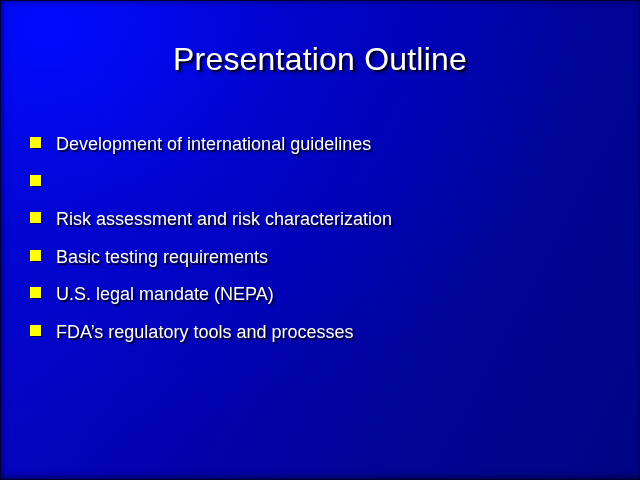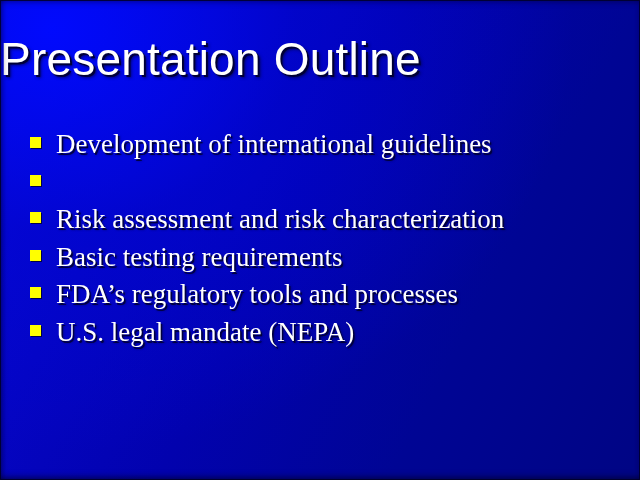--- a/index.html
+++ b/index.html
@@ -36,23 +36,23 @@
       inset 0 -5px 7px -3px rgba(0,0,35,0.75),
       inset 5px 0 7px -4px rgba(0,0,40,0.55),
       inset 0 4px 6px -3px rgba(0,0,40,0.55);
   }
 
   #title {
     position: absolute;
     left: 0;
     right: 0;
     top: 36px;
-    text-align: left;
+    text-align: center;
     color: #ffffff;
-    font-size: 46px;
+    font-size: 32px;
     line-height: 46px;
     font-weight: normal;
     letter-spacing: 0.2px;
     white-space: nowrap;
     text-shadow:
       2px 2px 0 rgba(0,0,40,0.85),
       3px 3px 3px rgba(0,0,30,0.55);
   }
 
   #bullet-list {
@@ -78,27 +78,26 @@
     left: 0;
     top: 11px;
     width: 11px;
     height: 11px;
     background: #ffff00;
     box-shadow: 1px 1px 0 rgba(0,0,40,0.8);
   }
 
   .bullet-text {
     color: #ffffff;
-    font-size: 27px;
+    font-size: 18px;
     line-height: 31px;
     white-space: nowrap;
     text-shadow:
       1.5px 1.5px 0 rgba(0,0,45,0.8),
       2px 2px 2px rgba(0,0,30,0.5);
-    font-family: Liberation Serif, serif;
   }
 </style>
 </head>
 <body>
 
 <div id="slide">
 
   <div id="title">Presentation Outline</div>
 
   <ul id="bullet-list">
@@ -119,22 +118,22 @@
       <span class="bullet-text">Risk assessment and risk characterization</span>
     </li>
 
     <li class="bullet-row">
       <span class="bullet-marker"></span>
       <span class="bullet-text">Basic testing requirements</span>
     </li>
 
     <li class="bullet-row">
       <span class="bullet-marker"></span>
-      <span class="bullet-text">FDA’s regulatory tools and processes</span>
+      <span class="bullet-text">U.S. legal mandate (NEPA)</span>
     </li>
 
     <li class="bullet-row">
       <span class="bullet-marker"></span>
-      <span class="bullet-text">U.S. legal mandate (NEPA)</span>
+      <span class="bullet-text">FDA’s regulatory tools and processes</span>
     </li>
 
   </ul>
 </div>
 
 </body></html>

